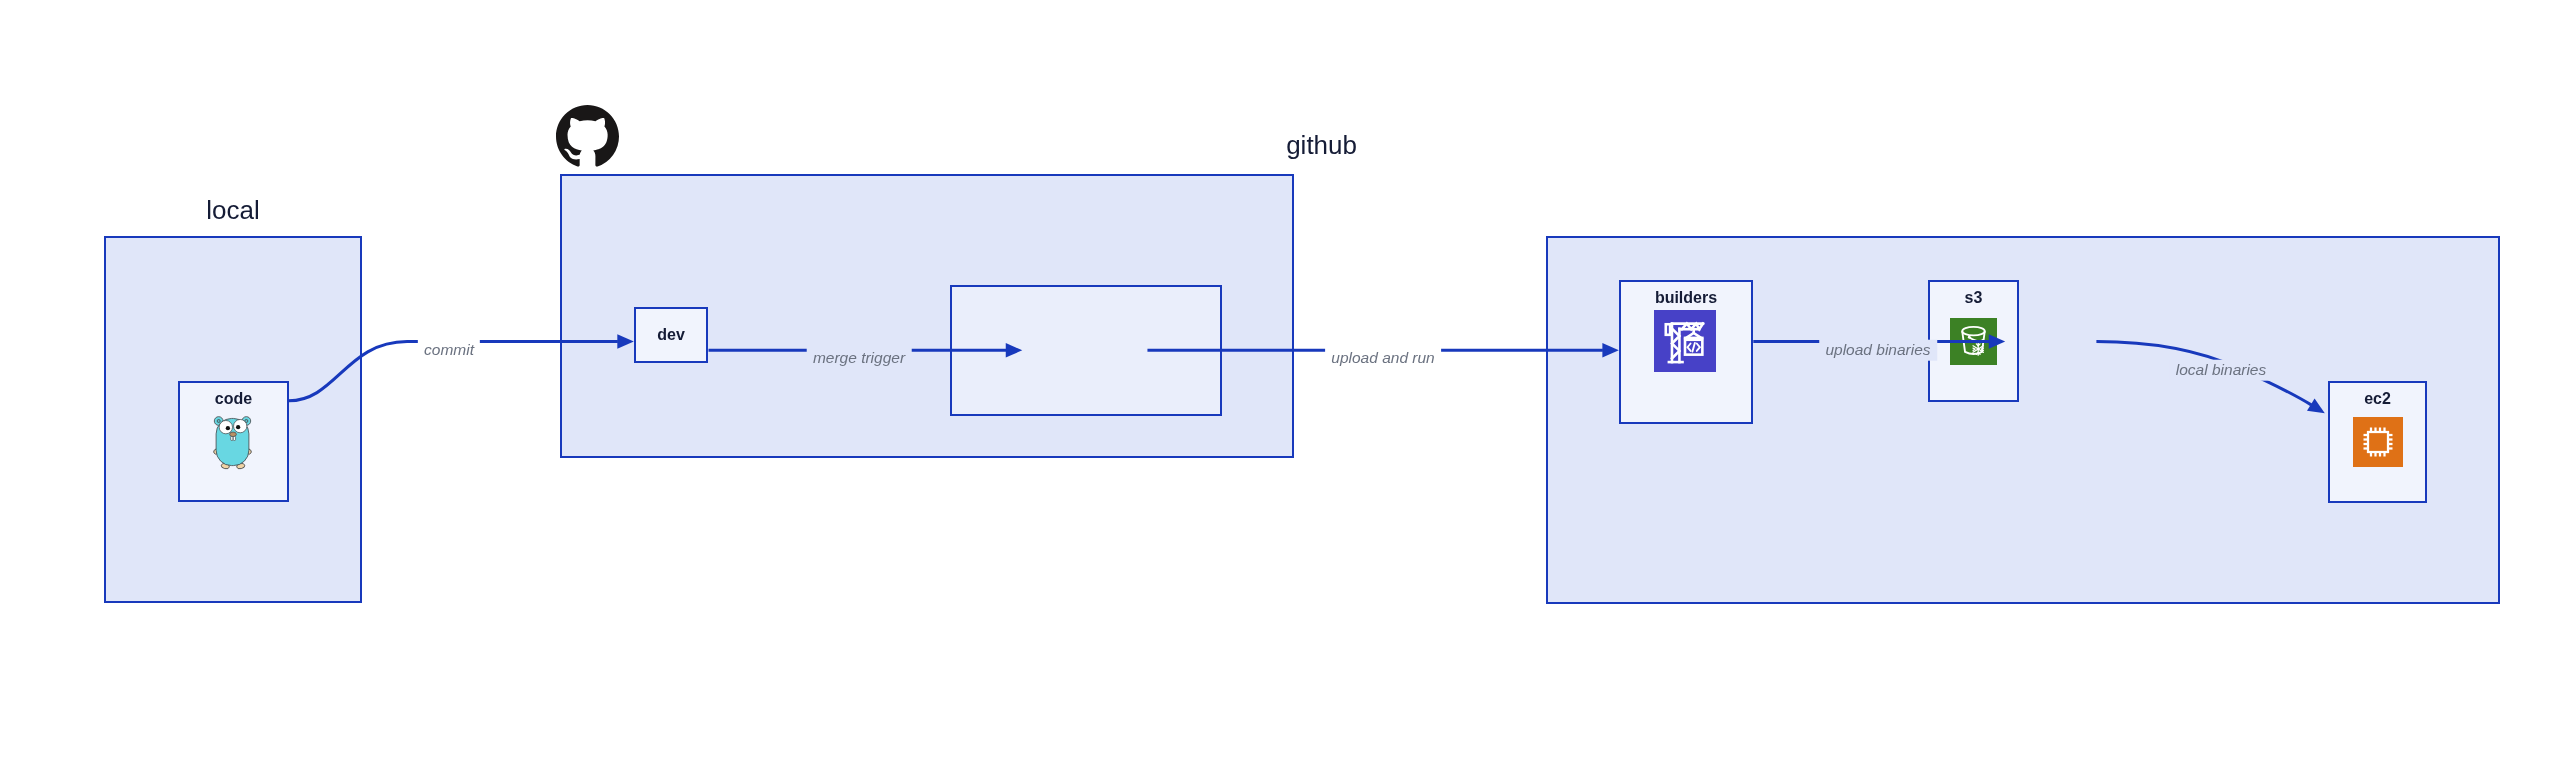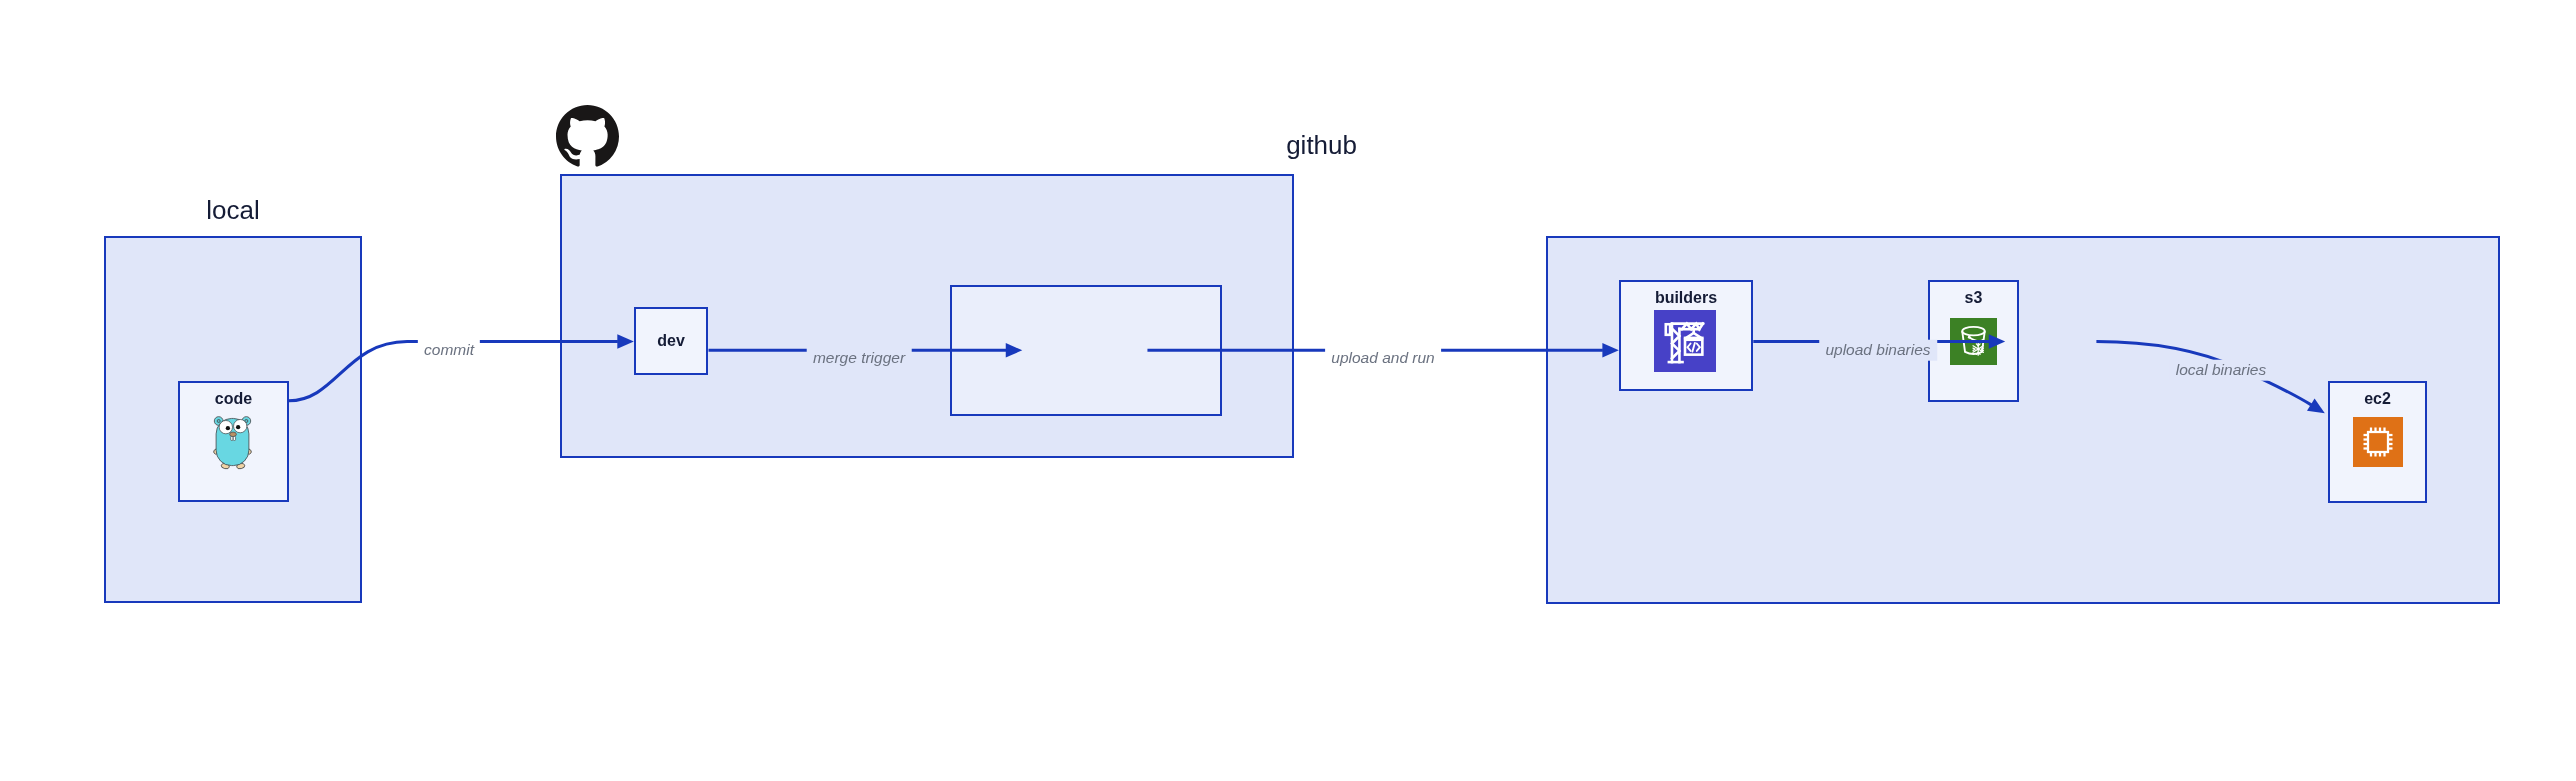--- a/index.html
+++ b/index.html
@@ -92,26 +92,26 @@
           <circle cx="31" cy="29" r="4.2" fill="#111111" stroke="none"></circle>
           <circle cx="51" cy="27" r="4.2" fill="#111111" stroke="none"></circle>
           <ellipse cx="41" cy="41" rx="6.5" ry="4.5" fill="#b89064"></ellipse>
           <rect x="36.5" y="45" width="4.5" height="8" rx="2" fill="#ffffff"></rect>
           <rect x="41.5" y="45" width="4.5" height="8" rx="2" fill="#ffffff"></rect>
         </g>
       </svg>
     </span>
   </div>
 
-  <div class="box fill-leaf" style="left:634px;top:307px;width:74px;height:68px;">
+  <div class="box fill-leaf" style="left:634px;top:307px;width:74px;height:56px;">
     <div class="leaf-label middle">dev</div>
   </div>
 
 
-  <div class="box fill-leaf" style="left:1619px;top:280px;width:134px;height:111px;">
+  <div class="box fill-leaf" style="left:1619px;top:280px;width:134px;height:144px;">
     <div class="leaf-label top">builders</div>
     <span class="node-icon" style="left:33px;top:28px;">
       <svg width="62" height="62" viewBox="0 0 100 100">
         <rect x="0" y="0" width="100" height="100" fill="#4741c7"></rect>
         <g stroke="#ffffff" stroke-width="4.2" fill="none" stroke-linecap="square">
           <rect x="19" y="23" width="7" height="17"></rect>
           <line x1="29" y1="22" x2="29" y2="84"></line>
           <line x1="41" y1="30" x2="41" y2="84"></line>
           <polyline points="29,30 41,42 29,54 41,66 29,78"></polyline>
           <line x1="24" y1="84" x2="46" y2="84"></line>

